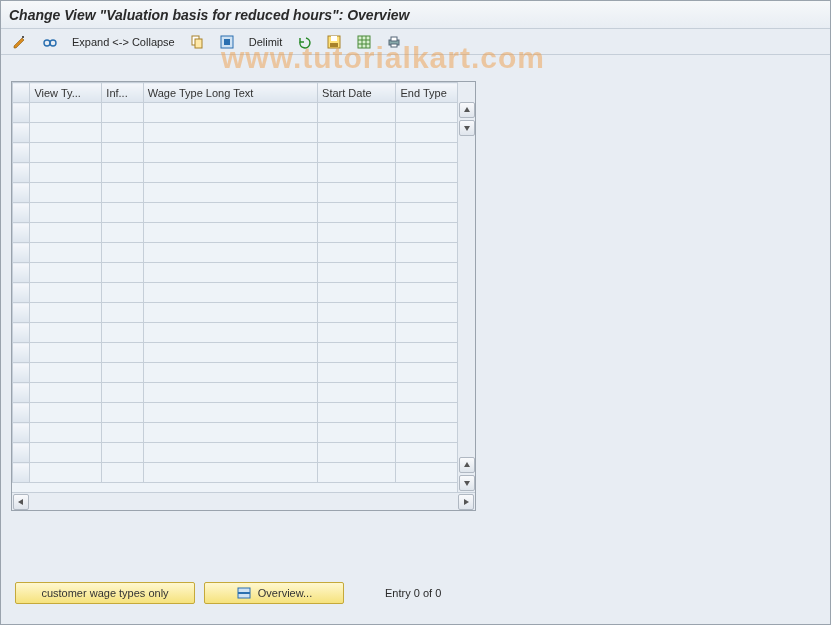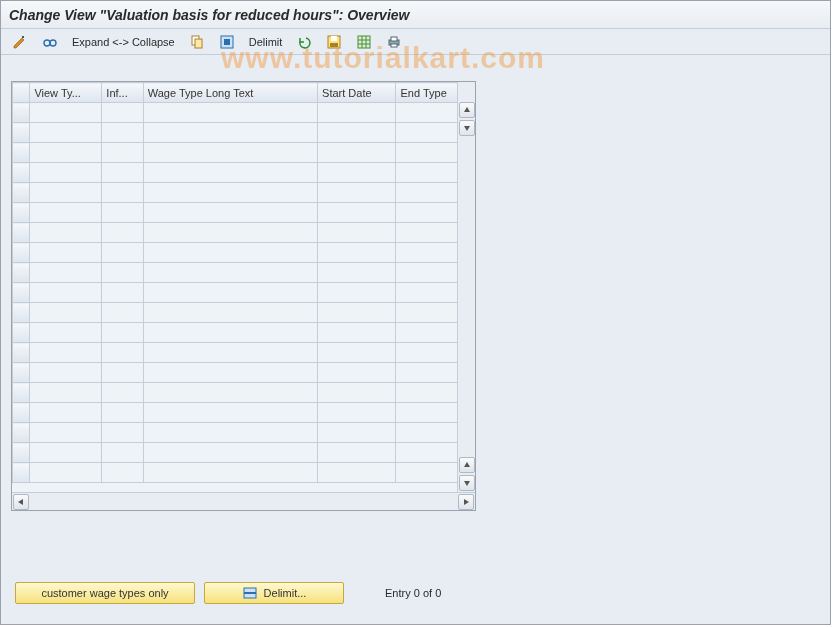--- a/index.html
+++ b/index.html
@@ -463,17 +463,17 @@
     <div class="yellow-btn">
       <span>customer wage types only</span>
     </div>
     <div class="yellow-btn" style="min-width:140px">
       <span class="icon">
         <svg viewBox="0 0 16 16">
             <rect x="2" y="3" width="12" height="10" fill="#cfe2f3" stroke="#2a6fb0"></rect>
             <rect x="2" y="7" width="12" height="2" fill="#2a6fb0"></rect>
           </svg>
       </span>
-      <span>Delimit...</span>
+      <span>Overview...</span>
     </div>
     <span class="status-text">Entry 0 of 0</span>
   </div>
 </div>
 
 </body></html>

